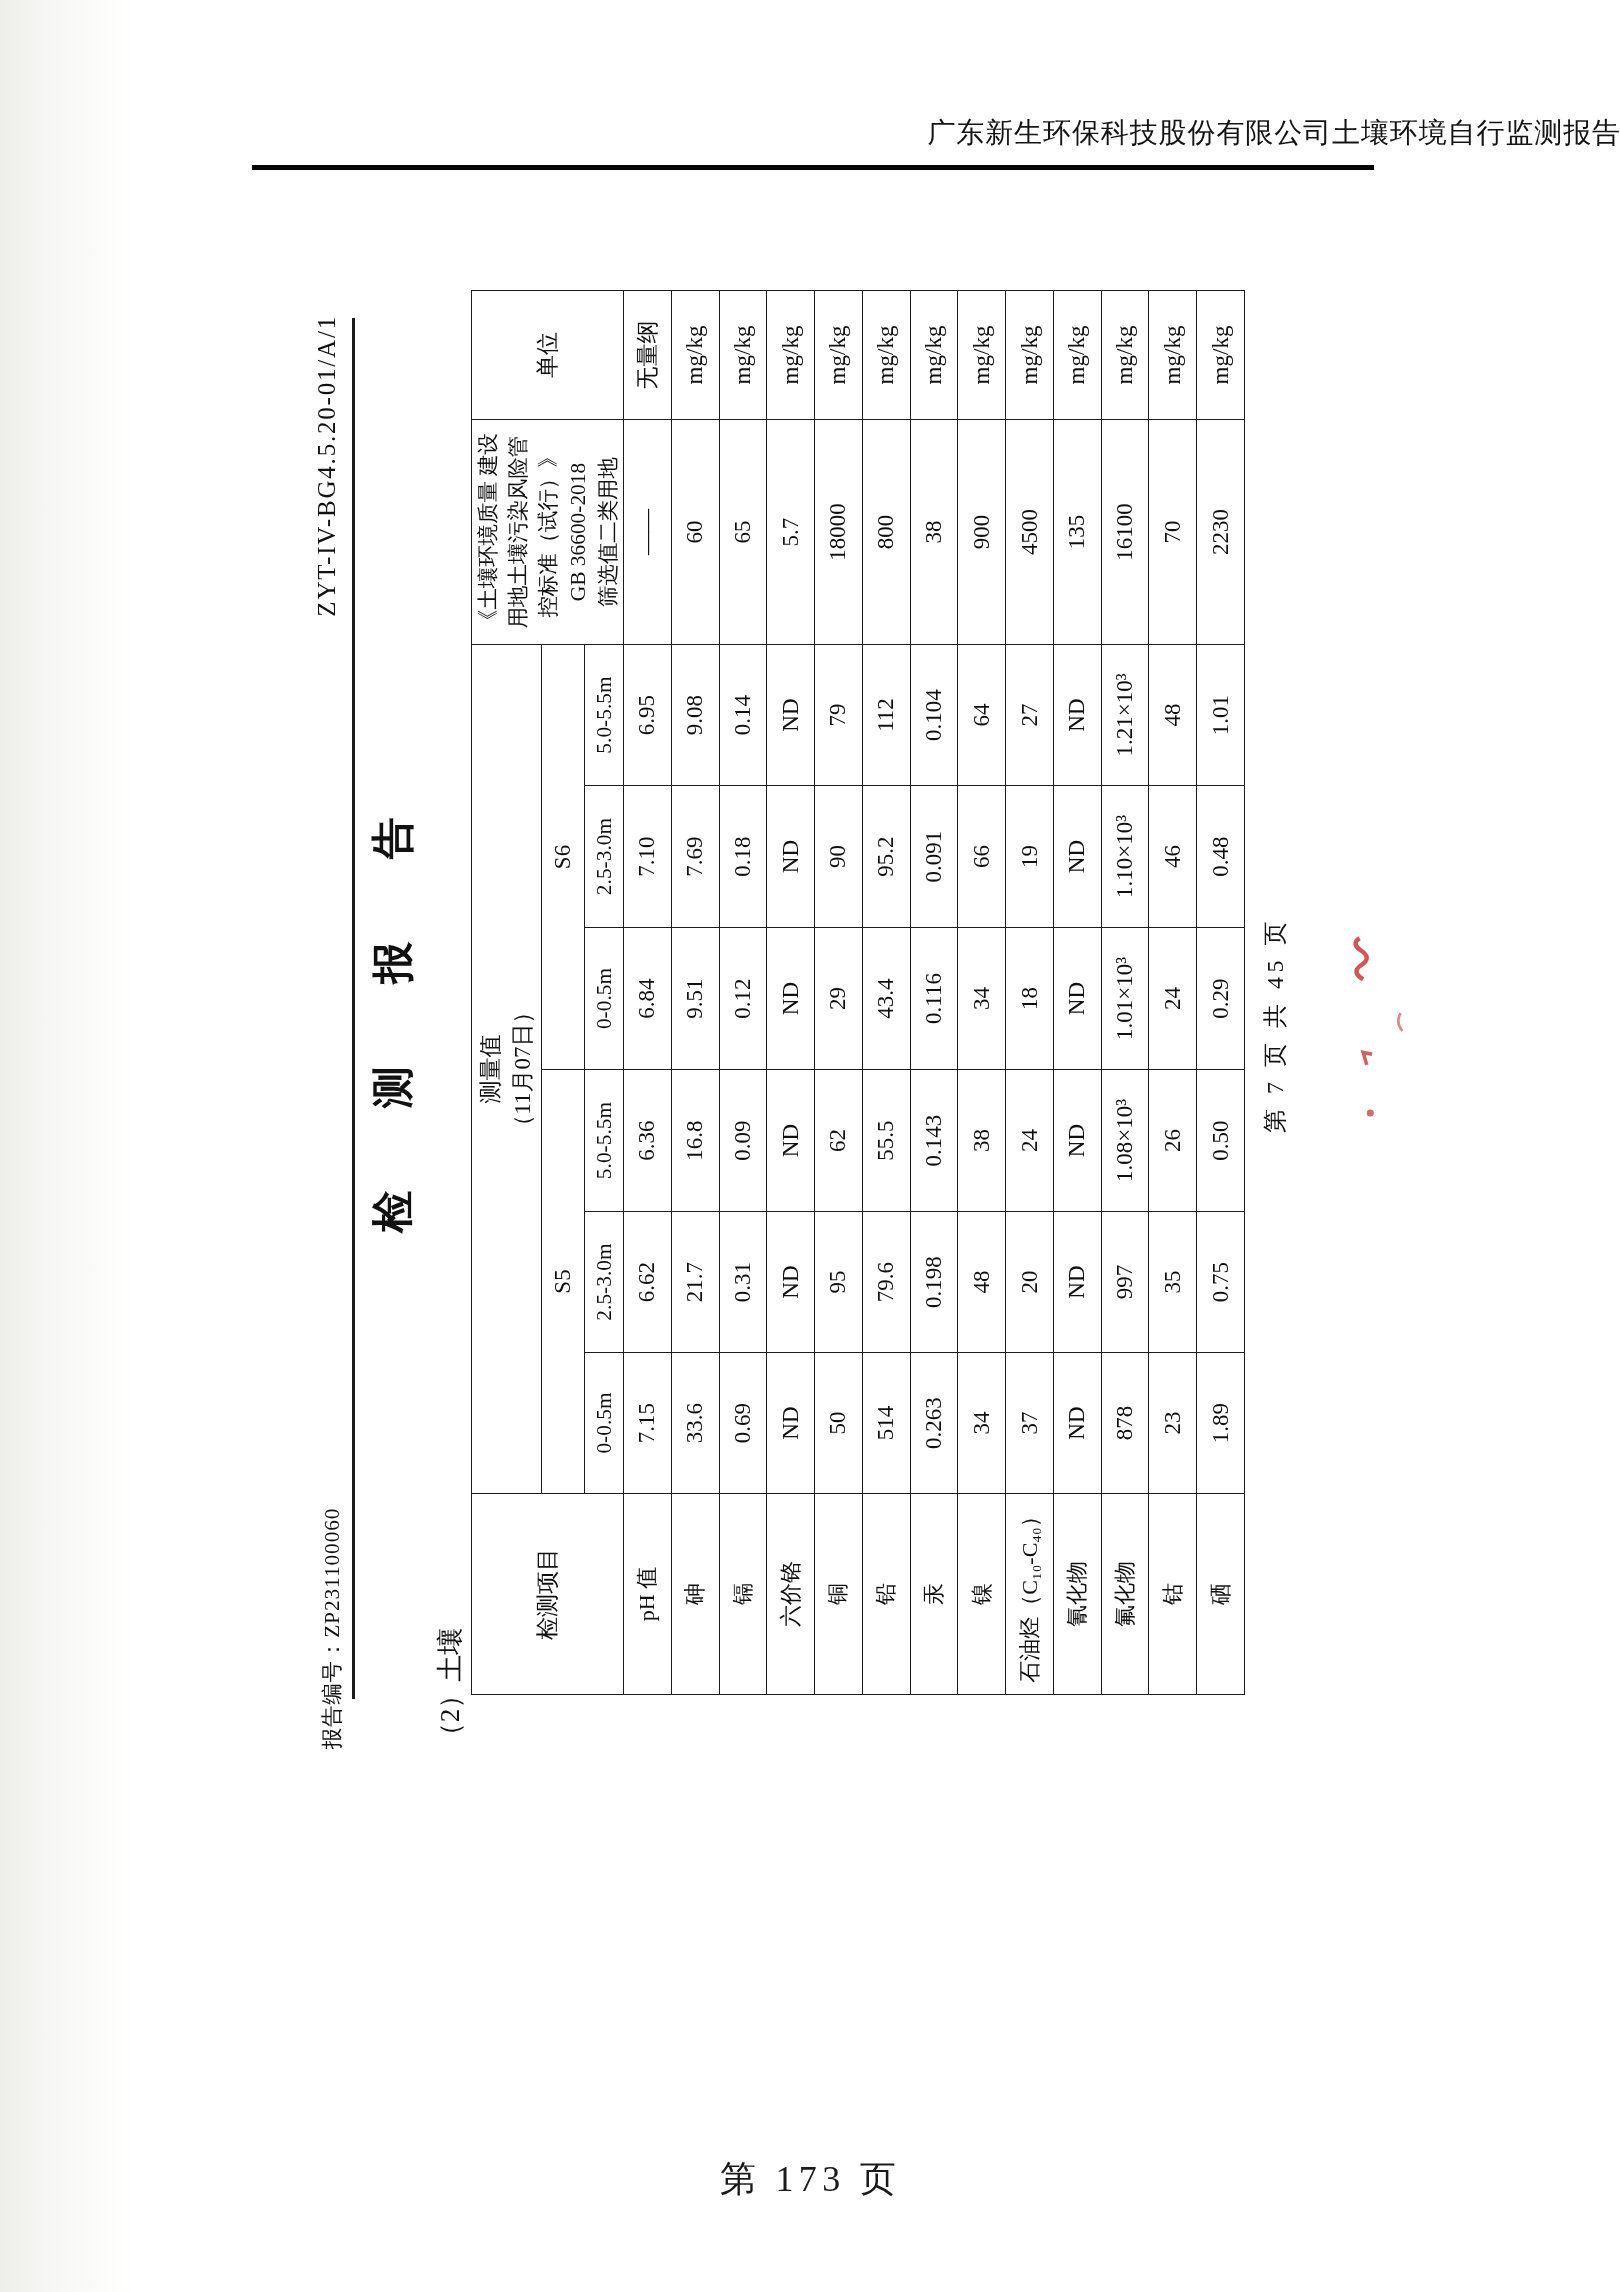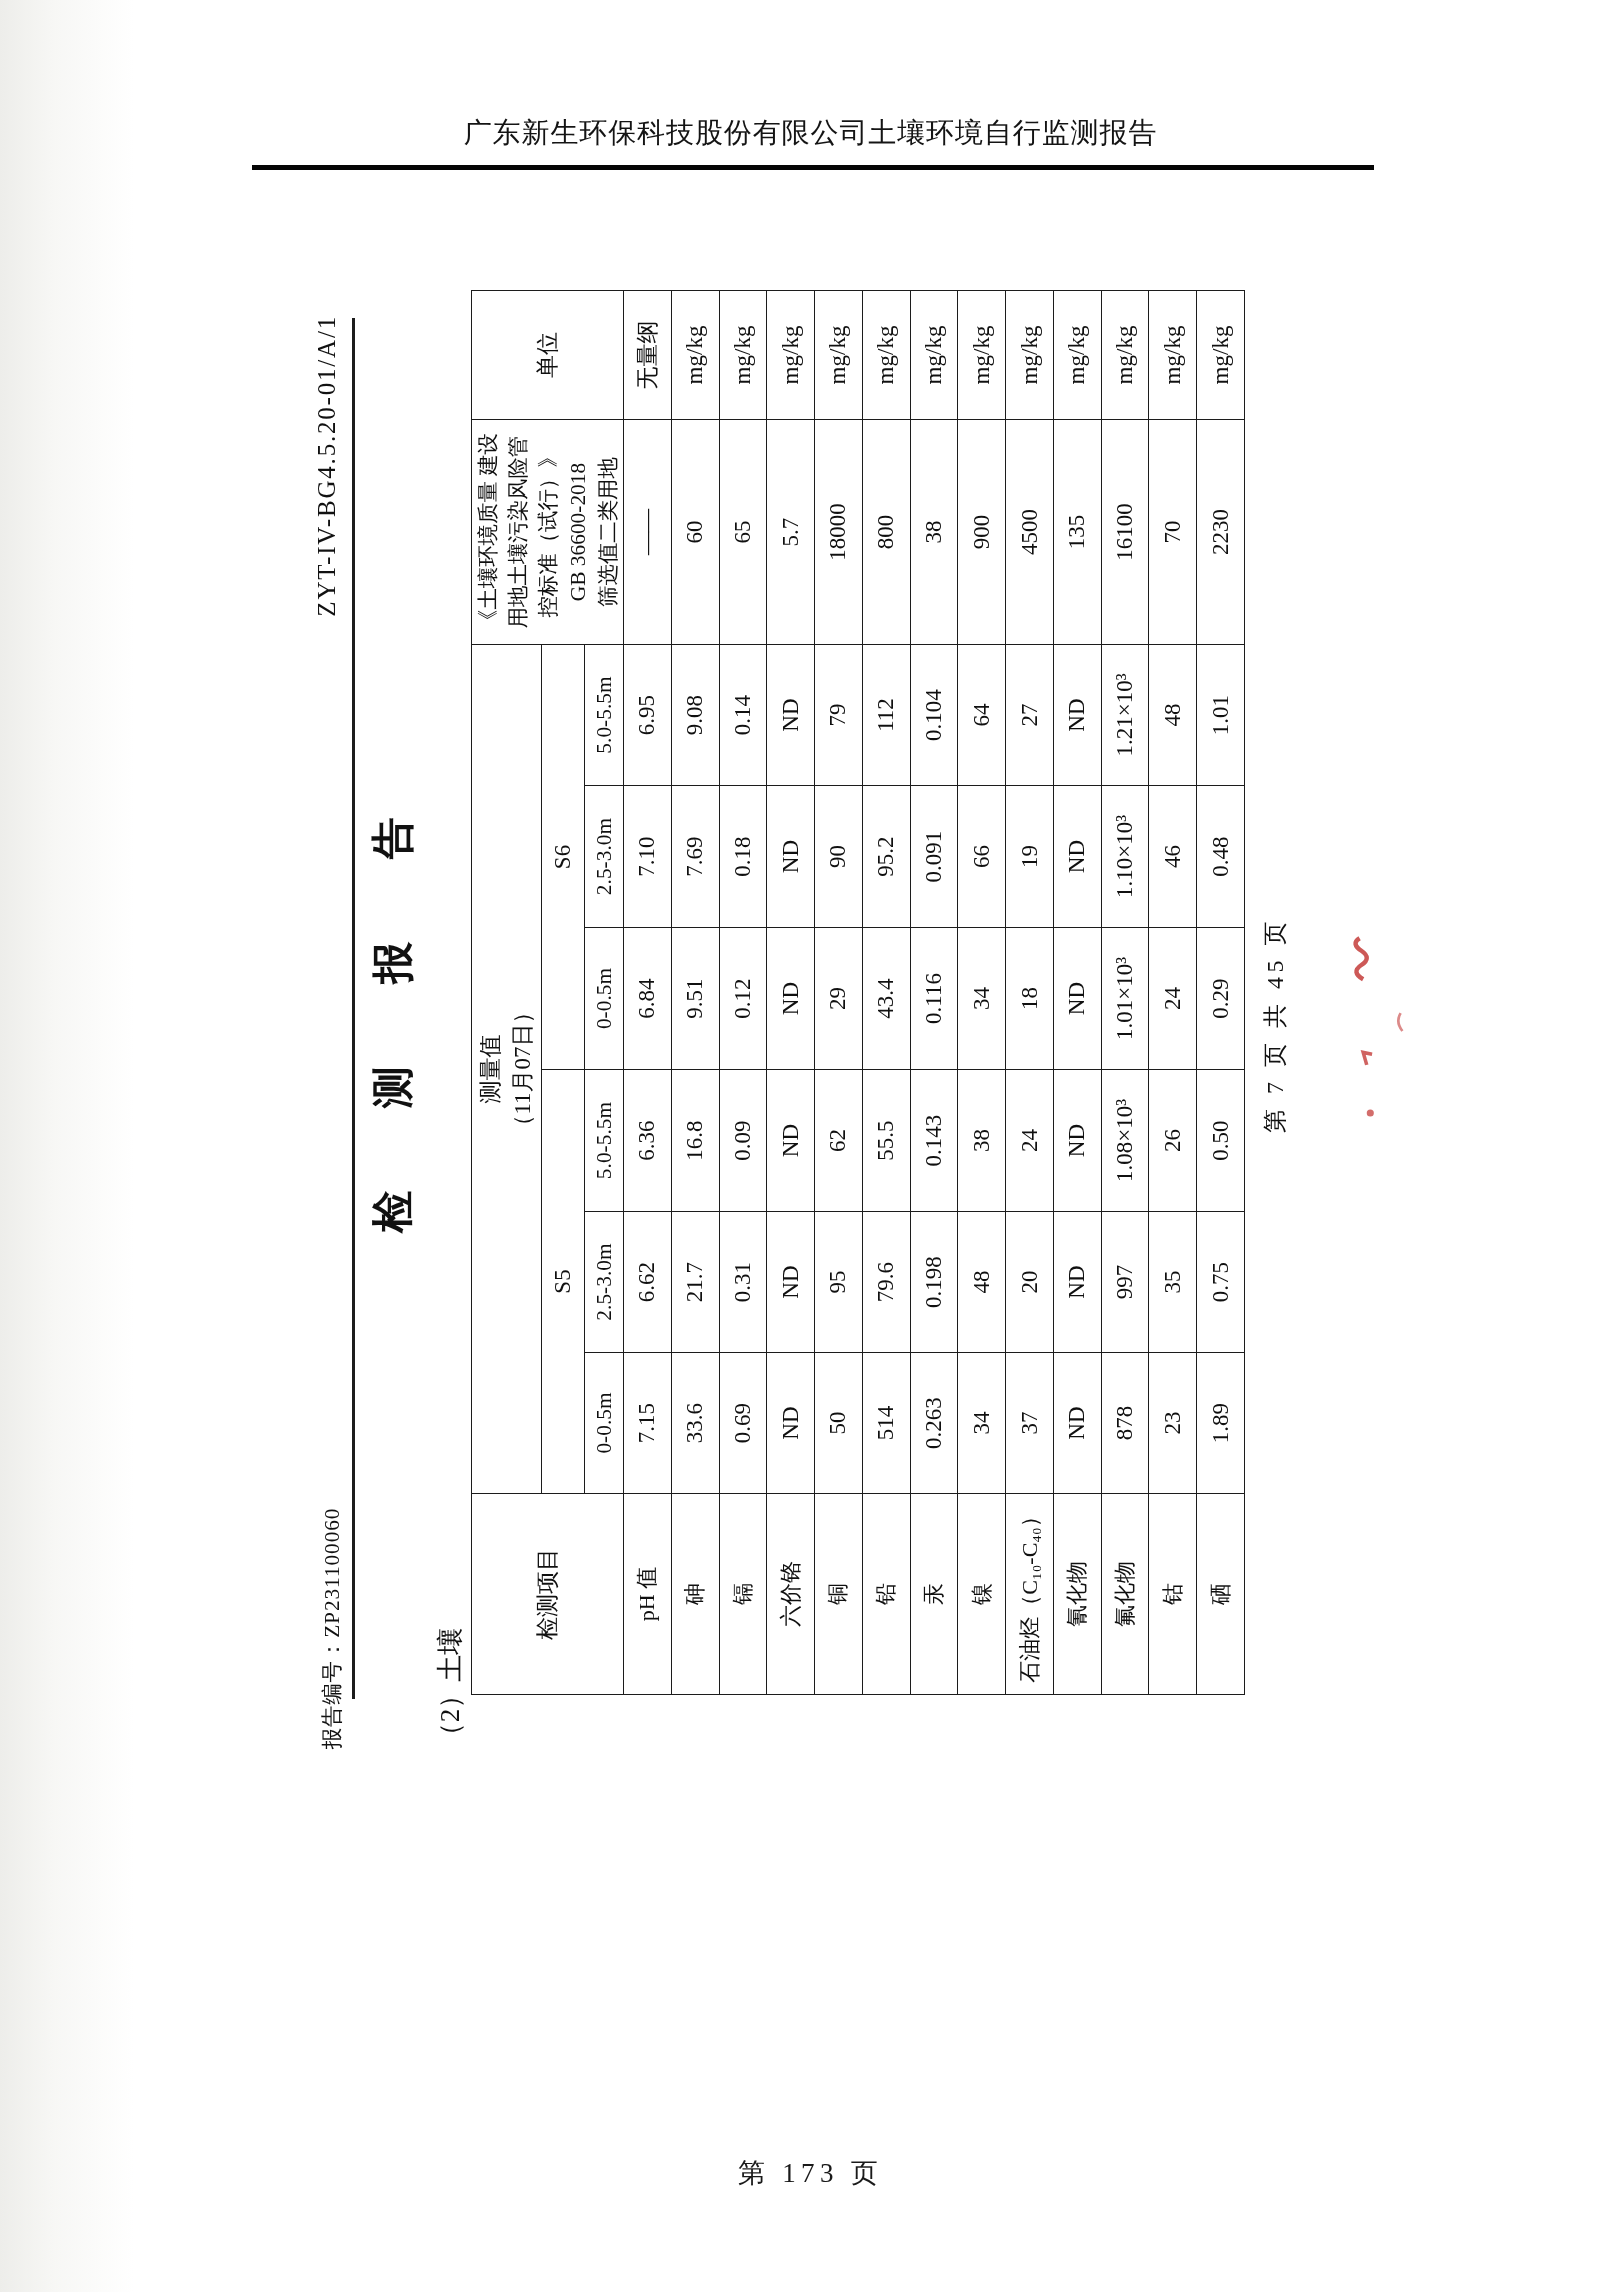--- a/index.html
+++ b/index.html
@@ -11,28 +11,28 @@
     overflow:hidden;
     font-family:"Liberation Serif","DejaVu Serif",serif;
     color:#111;
   }
   .scan-edge{
     position:absolute;left:0;top:0;width:134px;height:100%;
     background:linear-gradient(90deg,#ededea 0%,#f7f7f5 40%,#ffffff 100%);
   }
   .doc-header-title{
     position:absolute;top:114px;left:0;width:100%;
-    text-align:center;font-size:28px;letter-spacing:0.9px;color:#141414;
+    text-align:right;font-size:28px;letter-spacing:0.9px;color:#141414;
   }
   .doc-header-rule{
     position:absolute;top:165px;left:252px;width:1122px;height:5.3px;background:#050505;
   }
   .doc-footer{
     position:absolute;top:2155px;left:0;width:100%;
-    text-align:center;font-size:27px;letter-spacing:5.3px;color:#1a1a1a;
+    text-align:center;font-size:36px;letter-spacing:5.3px;color:#1a1a1a;
   }
   
   .rotated{
     position:absolute;left:119px;top:468px;width:1470px;height:1114px;
     transform:rotate(-90deg);
   }
   .report-no{position:absolute;left:10.7px;top:19.6px;font-size:21.4px;letter-spacing:0.9px;}
   .doc-code{position:absolute;right:25px;top:16px;font-size:25px;letter-spacing:1.8px;}
   .top-rule{position:absolute;left:61px;top:55px;width:1381px;height:2.7px;background:#1c1c1c;}
   .report-title{

